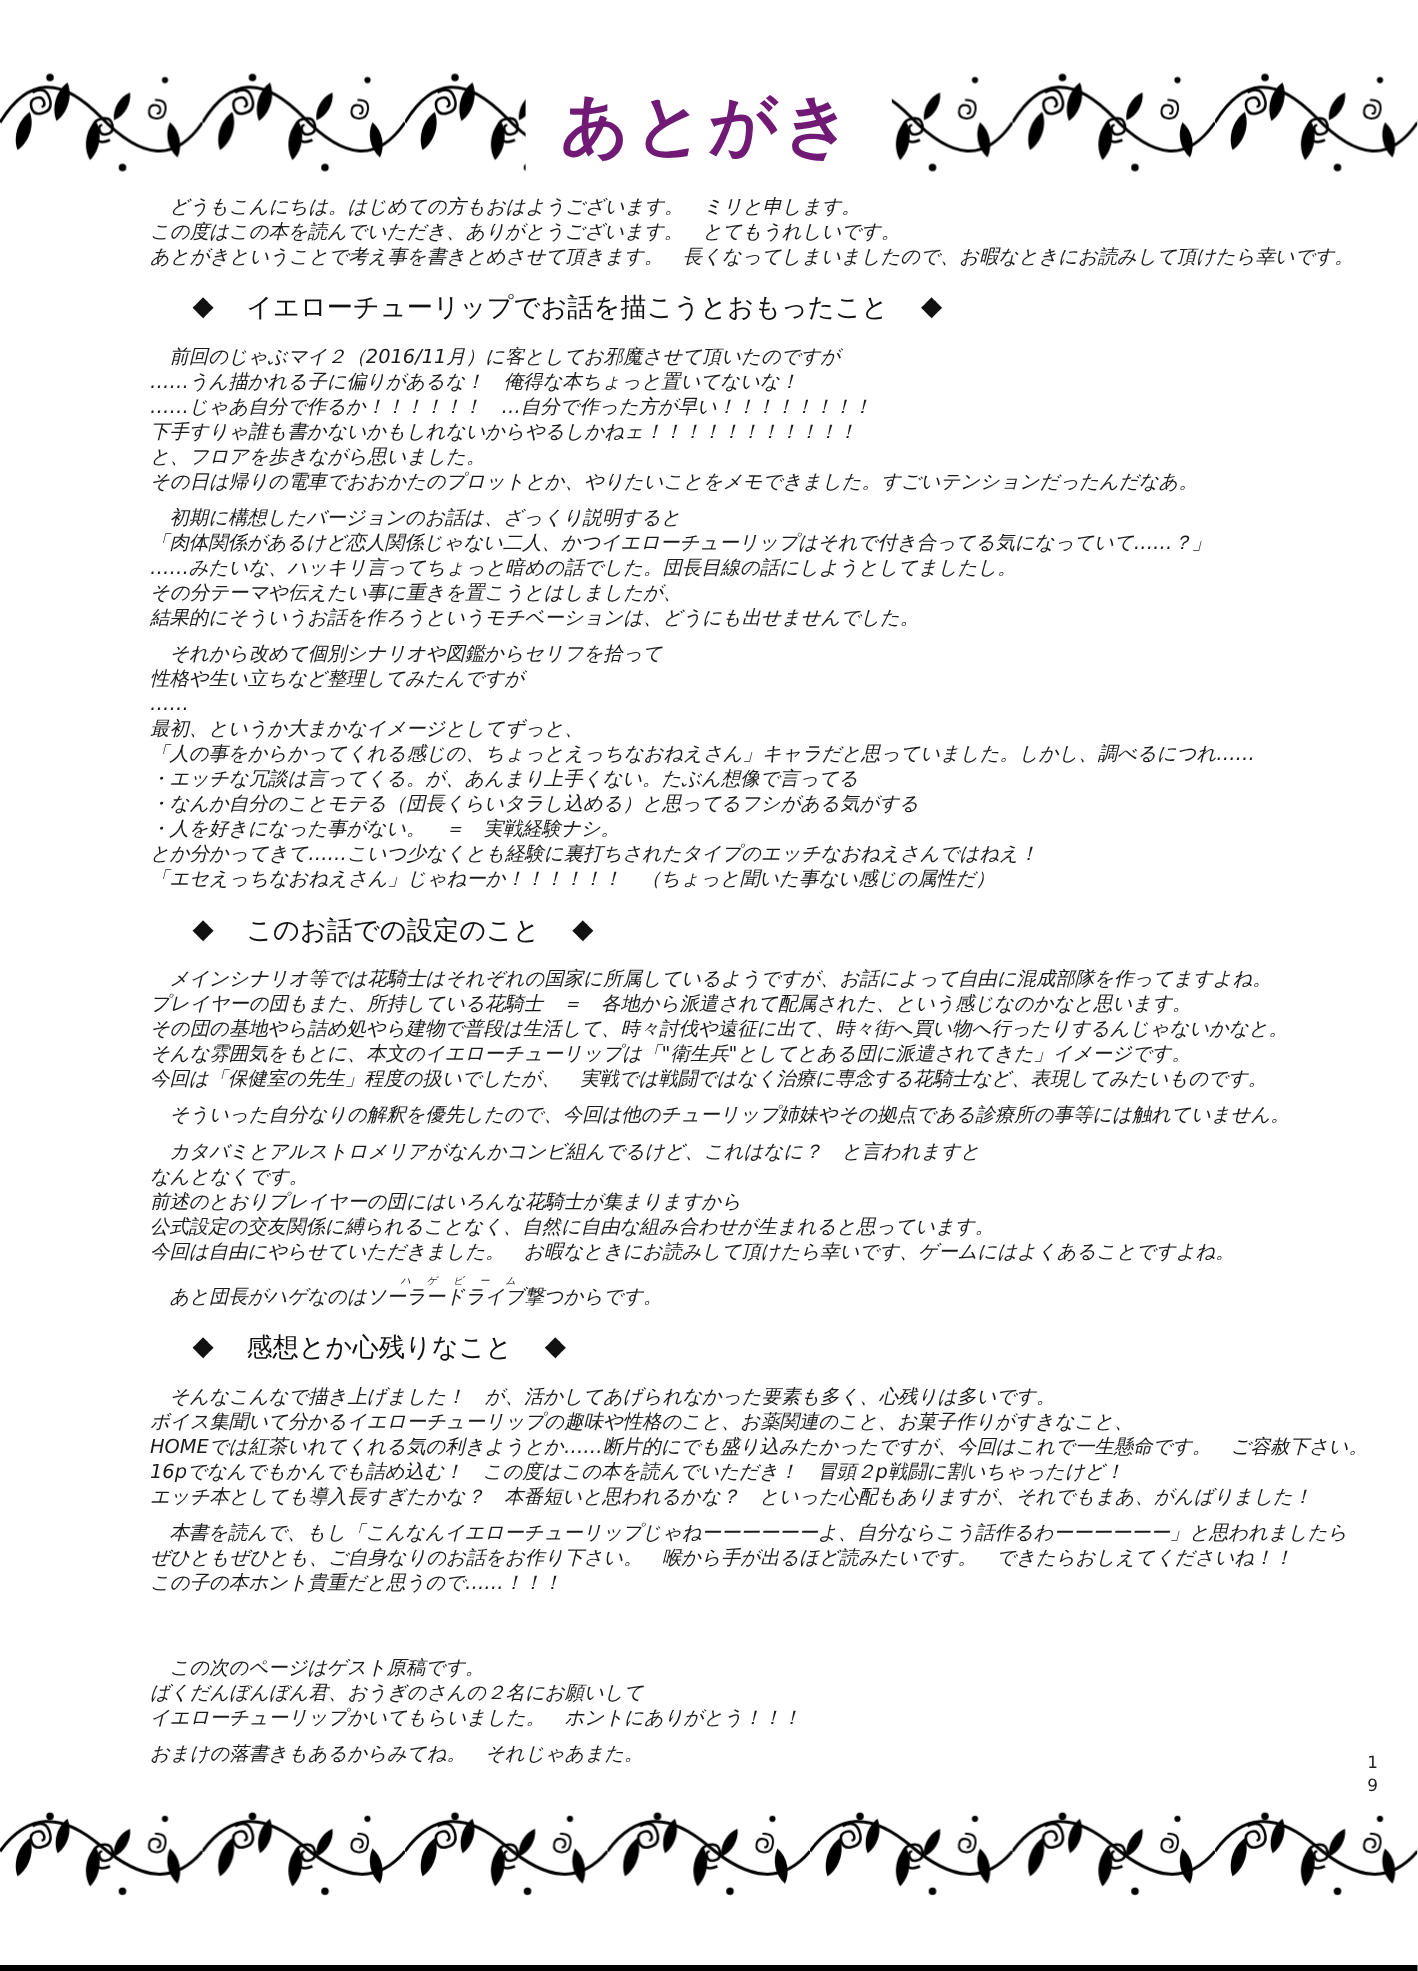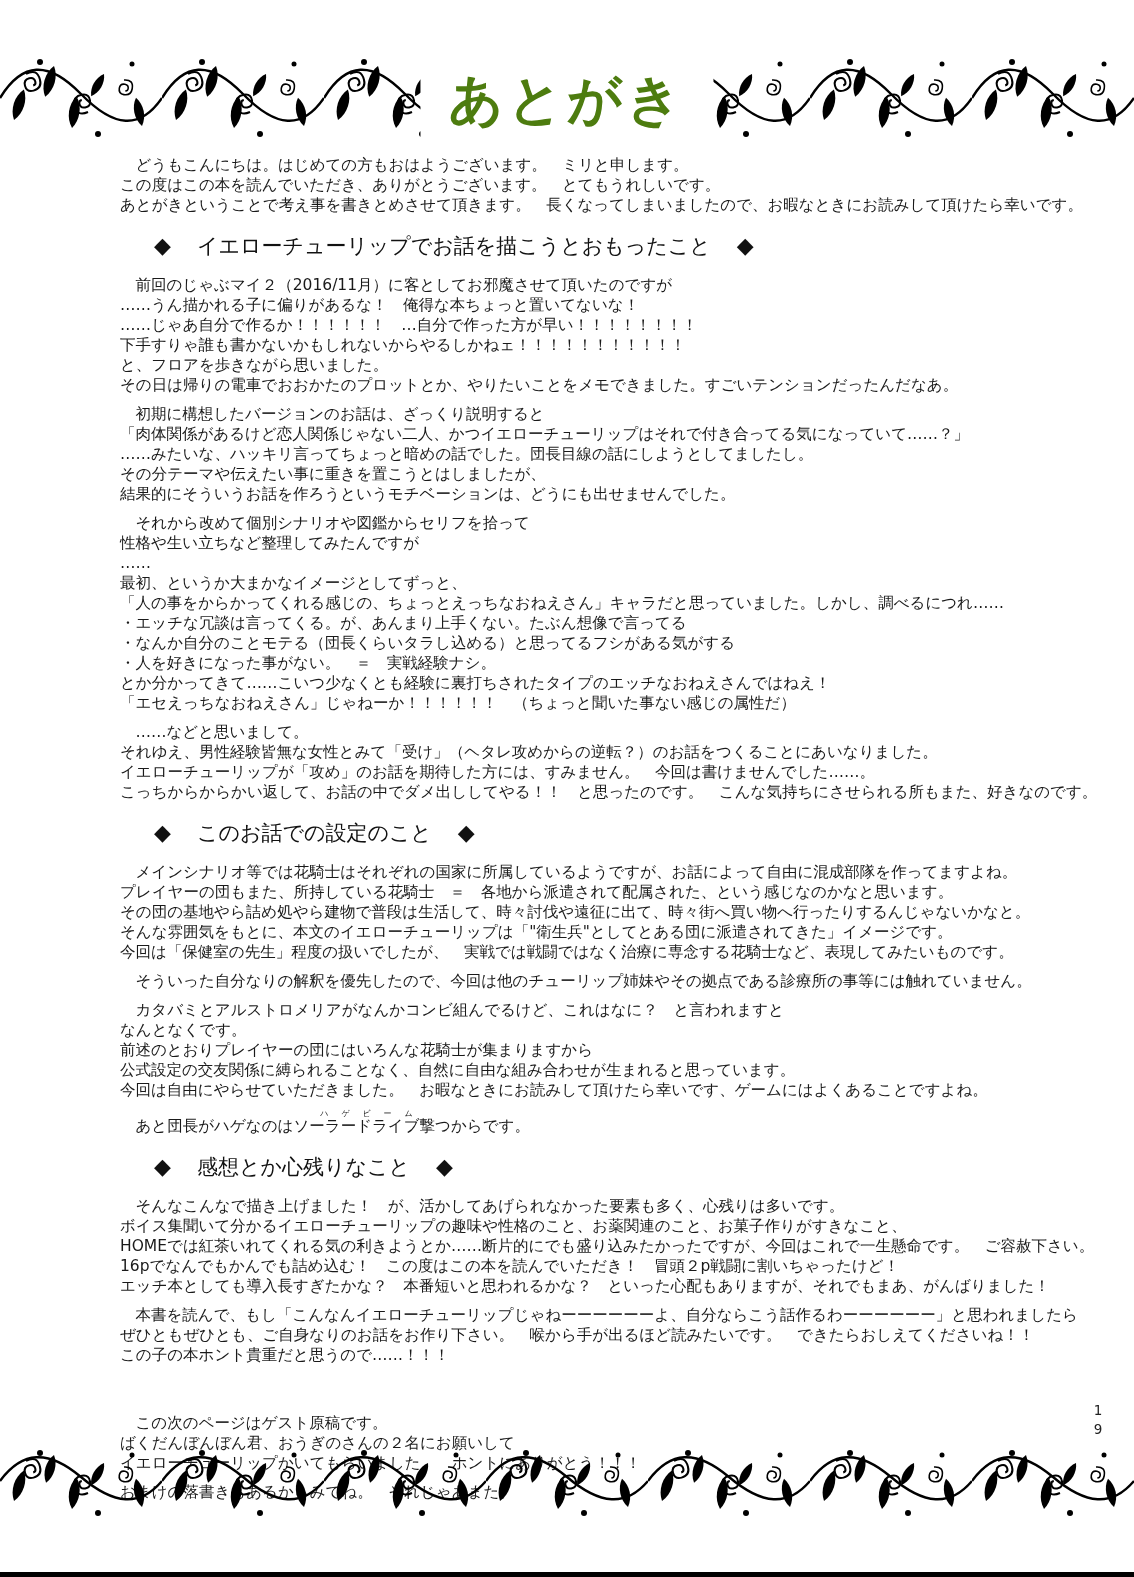--- a/index.html
+++ b/index.html
@@ -14,30 +14,30 @@
   
   .border-band{position:absolute;left:0;width:1134px;}
   .border-band.top{top:50px;height:96px;}
   .border-band.bottom{top:1443px;height:80px;}
   .border-band svg{display:block;width:100%;height:100%;}
   
   .title-box{
     position:absolute;top:54px;left:50%;transform:translateX(-50%);
     background:#ffffff;padding:2px 28px;
     font-size:54px;font-weight:900;letter-spacing:4px;
-    color:#4d7c0f;white-space:nowrap;line-height:88px;
+    color:#701a75;white-space:nowrap;line-height:88px;
   }
   
   .content{
     position:absolute;left:120px;top:155px;right:8px;
     font-size:15.5px;line-height:20px;
   }
   .paragraph{margin:0 0 9px 0;}
   .paragraph.loose{margin-top:48px;}
-  .text-line{white-space:pre-wrap;}
+  .text-line{white-space:pre-wrap;font-style:italic;}
   .section-heading{
     display:flex;align-items:center;gap:26px;
     margin:16px 0 14px 34px;
     font-size:21px;line-height:30px;color:#111;
   }
   .section-heading .diamond{font-size:22px;line-height:30px;}
   ruby rt{font-size:8px;letter-spacing:1px;margin-left:21px;}
   
   .page-number{
     position:absolute;right:28px;top:1402px;
@@ -111,26 +111,20 @@
       <div class="text-line">性格や生い立ちなど整理してみたんですが</div>
       <div class="text-line">……</div>
       <div class="text-line">最初、というか大まかなイメージとしてずっと、</div>
       <div class="text-line">「人の事をからかってくれる感じの、ちょっとえっちなおねえさん」キャラだと思っていました。しかし、調べるにつれ……</div>
       <div class="text-line">・エッチな冗談は言ってくる。が、あんまり上手くない。たぶん想像で言ってる</div>
       <div class="text-line">・なんか自分のことモテる（団長くらいタラし込める）と思ってるフシがある気がする</div>
       <div class="text-line">・人を好きになった事がない。　＝　実戦経験ナシ。</div>
       <div class="text-line">とか分かってきて……こいつ少なくとも経験に裏打ちされたタイプのエッチなおねえさんではねえ！</div>
       <div class="text-line">「エセえっちなおねえさん」じゃねーか！！！！！！　（ちょっと聞いた事ない感じの属性だ）</div>
     </div>
-    <div class="paragraph">
-      <div class="text-line">　……などと思いまして。</div>
-      <div class="text-line">それゆえ、男性経験皆無な女性とみて「受け」（ヘタレ攻めからの逆転？）のお話をつくることにあいなりました。</div>
-      <div class="text-line">イエローチューリップが「攻め」のお話を期待した方には、すみません。　今回は書けませんでした……。</div>
-      <div class="text-line">こっちからからかい返して、お話の中でダメ出ししてやる！！　と思ったのです。　こんな気持ちにさせられる所もまた、好きなのです。</div>
-    </div>
     <div class="section-heading">
       <span class="diamond">◆</span>
       <span class="heading-text">このお話での設定のこと</span>
       <span class="diamond">◆</span>
     </div>
     <div class="paragraph">
       <div class="text-line">　メインシナリオ等では花騎士はそれぞれの国家に所属しているようですが、お話によって自由に混成部隊を作ってますよね。</div>
       <div class="text-line">プレイヤーの団もまた、所持している花騎士　＝　各地から派遣されて配属された、という感じなのかなと思います。</div>
       <div class="text-line">その団の基地やら詰め処やら建物で普段は生活して、時々討伐や遠征に出て、時々街へ買い物へ行ったりするんじゃないかなと。</div>
       <div class="text-line">そんな雰囲気をもとに、本文のイエローチューリップは「"衛生兵"としてとある団に派遣されてきた」イメージです。</div>

